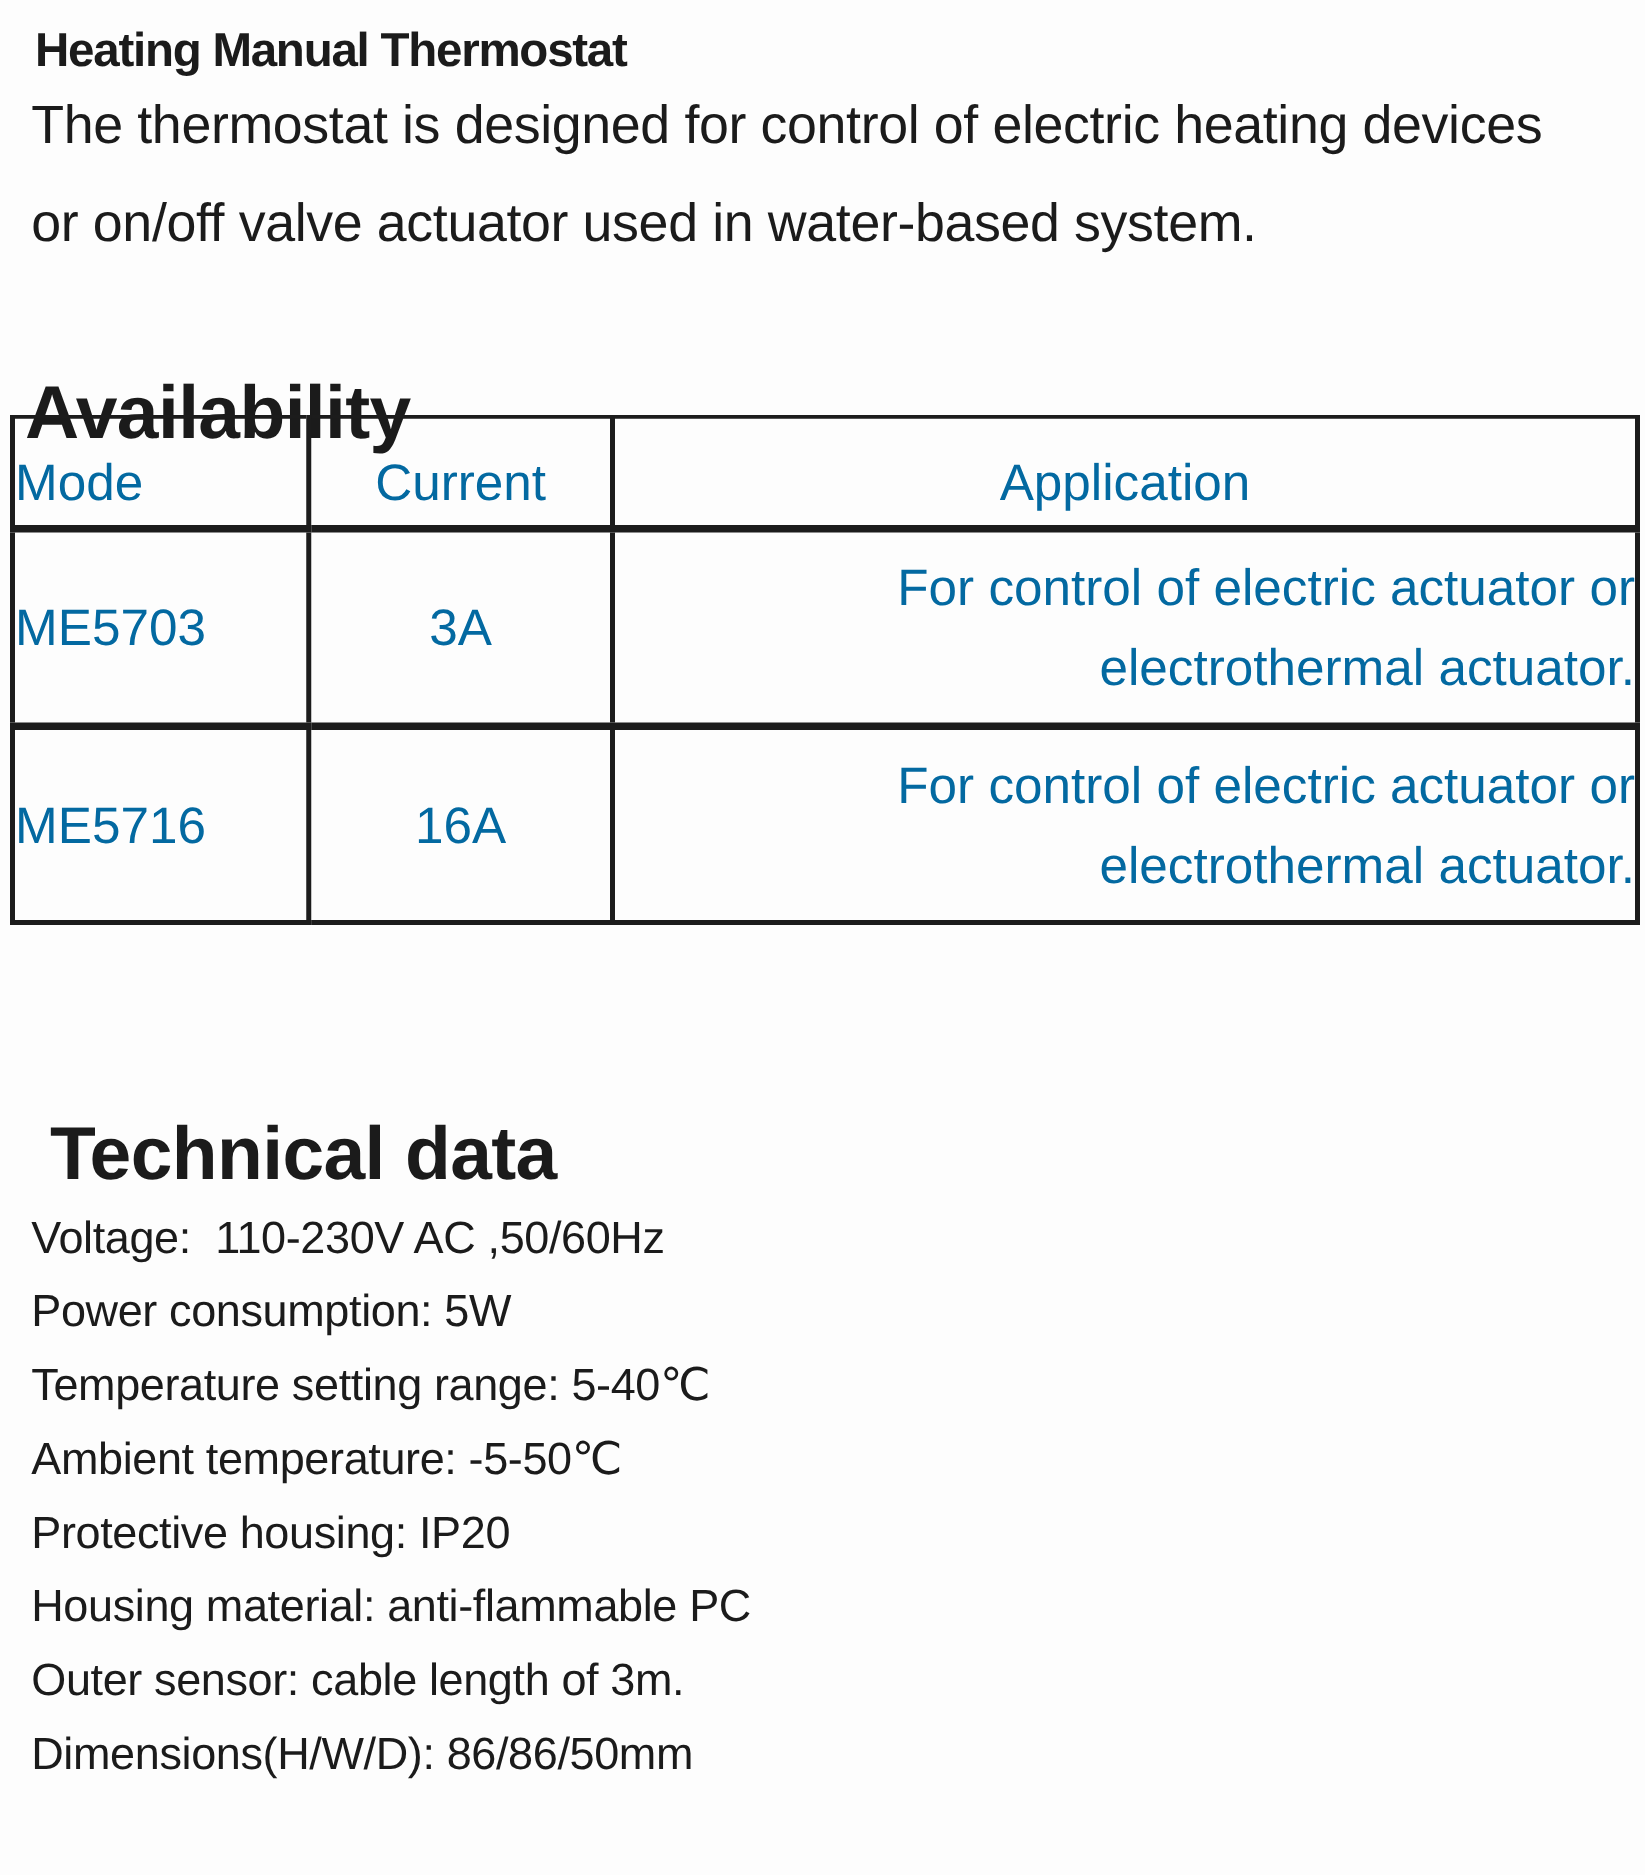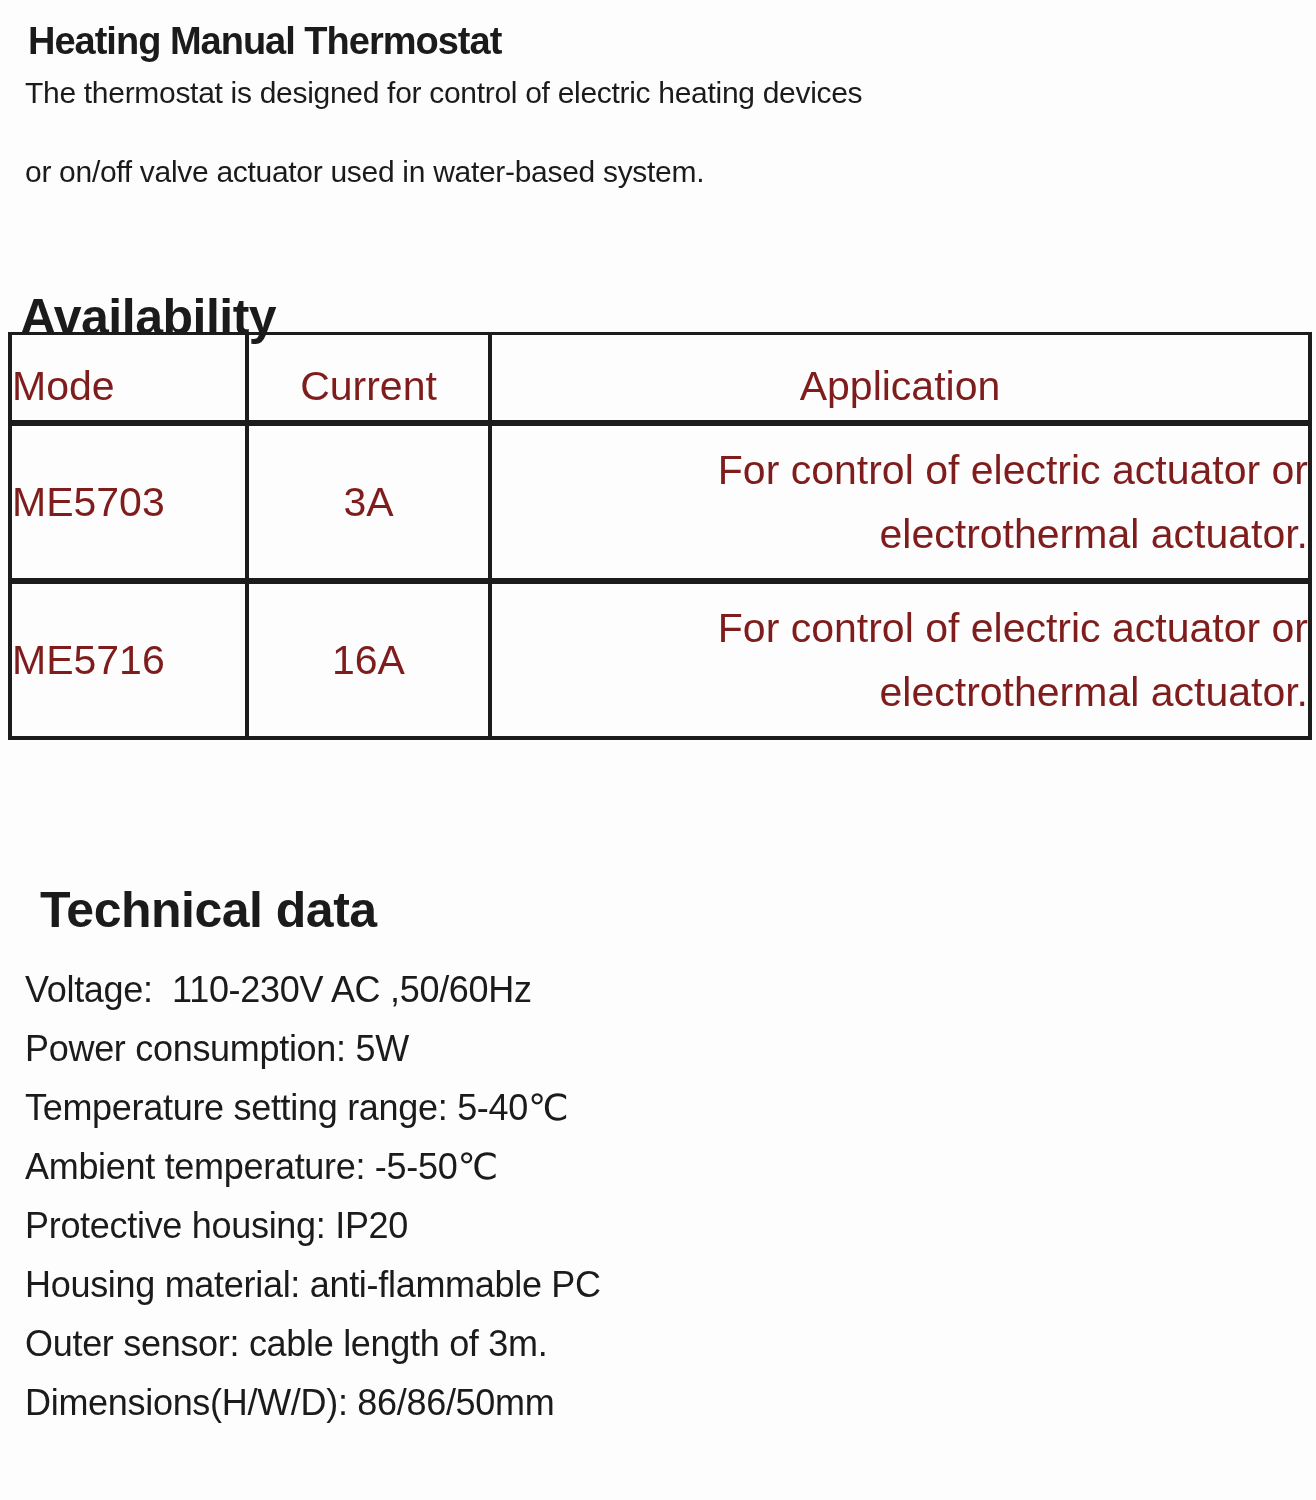--- a/index.html
+++ b/index.html
@@ -21,45 +21,45 @@
   .doc-title {
     top: -4px;
     left: 28px;
     font-size: 38px;
     font-weight: bold;
     letter-spacing: -1px;
     line-height: 1.1;
   }
   .intro-line {
     left: 25px;
-    font-size: 30px;
+    font-size: 43px;
     letter-spacing: -0.3px;
   }
   .intro-line-1 { top: 76px; }
   .intro-line-2 { top: 155px; }
 
   .section-heading {
-    font-size: 50px;
+    font-size: 60px;
     font-weight: bold;
     letter-spacing: -0.5px;
     line-height: 1.0;
   }
   .availability-heading { top: 250px; left: 20px; }
   .technical-heading   { top: 843px; left: 40px; }
 
   table.availability-table {
     position: absolute;
     top: 332px;
     left: 8px;
     width: 1300px;
     height: 383px;
     border-collapse: collapse;
     table-layout: fixed;
     font-size: 41px;
-    color: #7f1d1d;
+    color: #0369a1;
   }
   .availability-table th,
   .availability-table td {
     border: 4px solid #1c1c1c;
     font-weight: normal;
     padding: 0;
   }
   .availability-table tr.header-row th {
     border-top-width: 3px;
     border-bottom-width: 6px;

